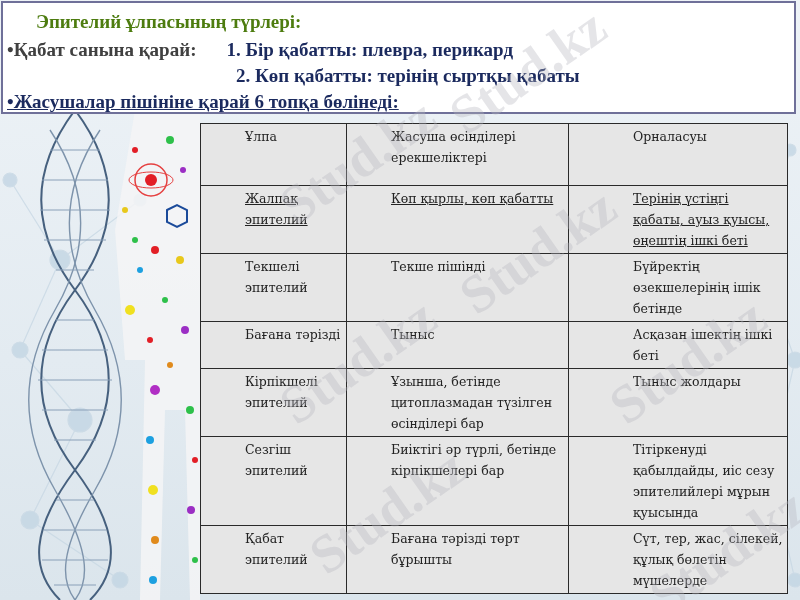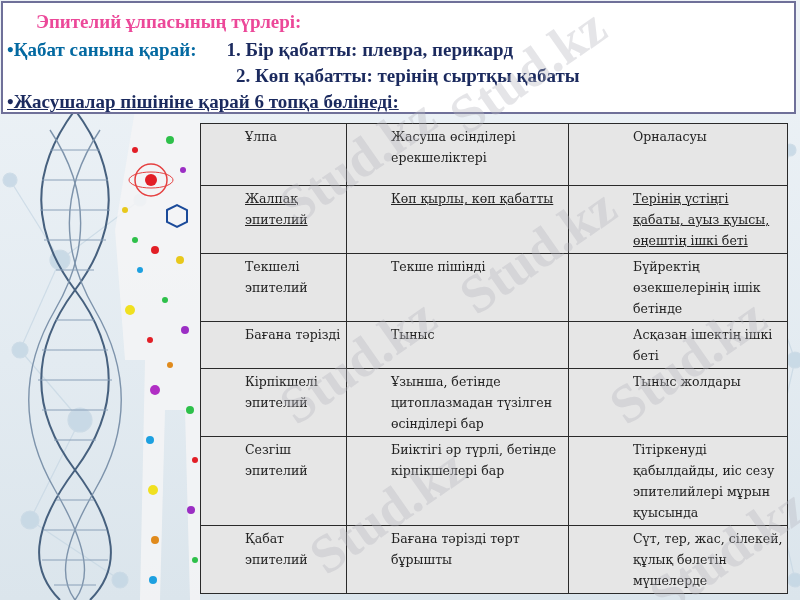--- a/index.html
+++ b/index.html
@@ -9,25 +9,25 @@
       font-family: "Liberation Serif", serif;
     }
     .bg-net { position: absolute; left: 0; top: 0; width: 800px; height: 600px; }
     .dna { position: absolute; left: 20px; top: 110px; width: 110px; height: 490px; }
     .human { position: absolute; left: 95px; top: 110px; width: 110px; height: 490px; }
     .header-box {
       position: absolute; left: 1px; top: 1px; width: 795px; height: 113px;
       background: #ffffff; border: 2px solid #6f7099; box-sizing: border-box;
     }
     .title {
-      position: absolute; left: 33px; top: 8px; font-size: 19px; font-weight: bold; color: #ec4899;
+      position: absolute; left: 33px; top: 8px; font-size: 19px; font-weight: bold; color: #4d7c0f;
     }
     .line { position: absolute; font-size: 19px; font-weight: bold; color: #1b2a5e; white-space: nowrap; }
     .l1 { left: 4px; top: 36px; }
-    .l1 .red { color: #0369a1; }
+    .l1 .red { color: #404040; }
     .l1 .gap { display: inline-block; width: 30px; }
     .l2 { left: 233px; top: 62px; }
     .l3 { left: 4px; top: 88px; text-decoration: underline; }
     .watermark {
       position: absolute; color: rgba(180,180,190,0.35); font-size: 54px; font-weight: bold;
       transform: rotate(-35deg); white-space: nowrap; pointer-events: none;
       font-family: "Liberation Serif", serif;
     }
     table.main {
       position: absolute; left: 200px; top: 123px; width: 588px; height: 463px;

